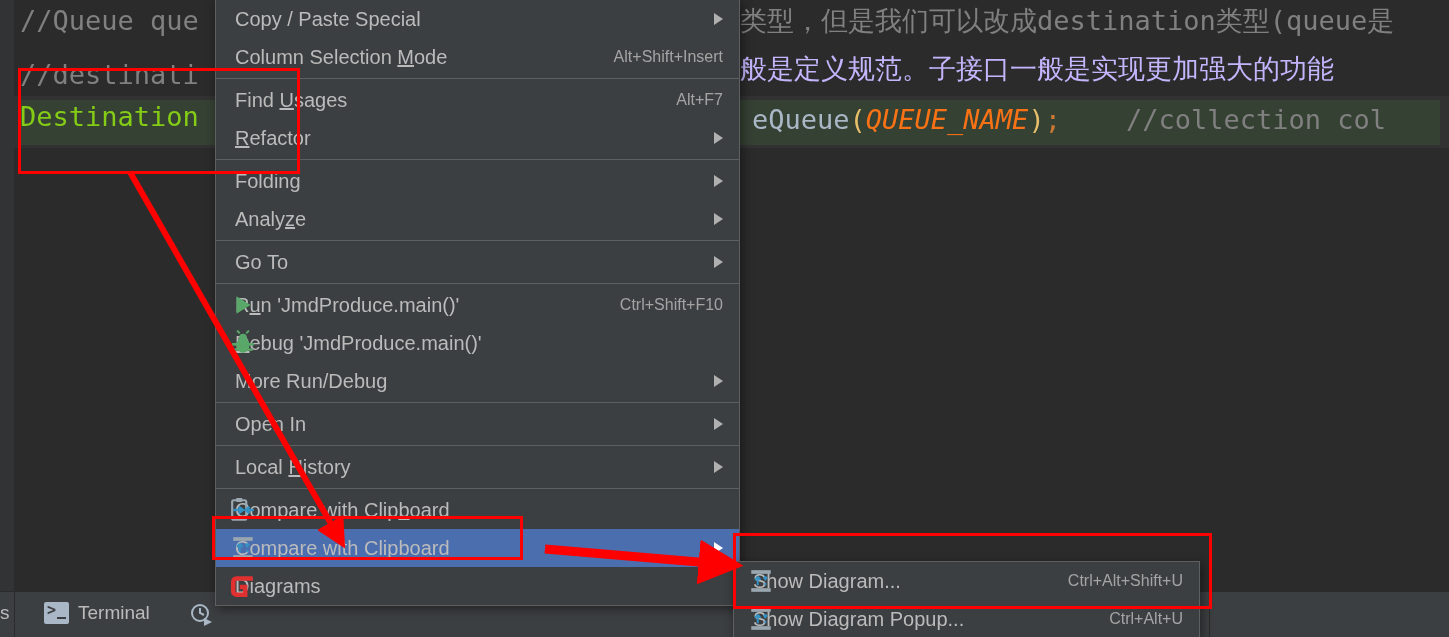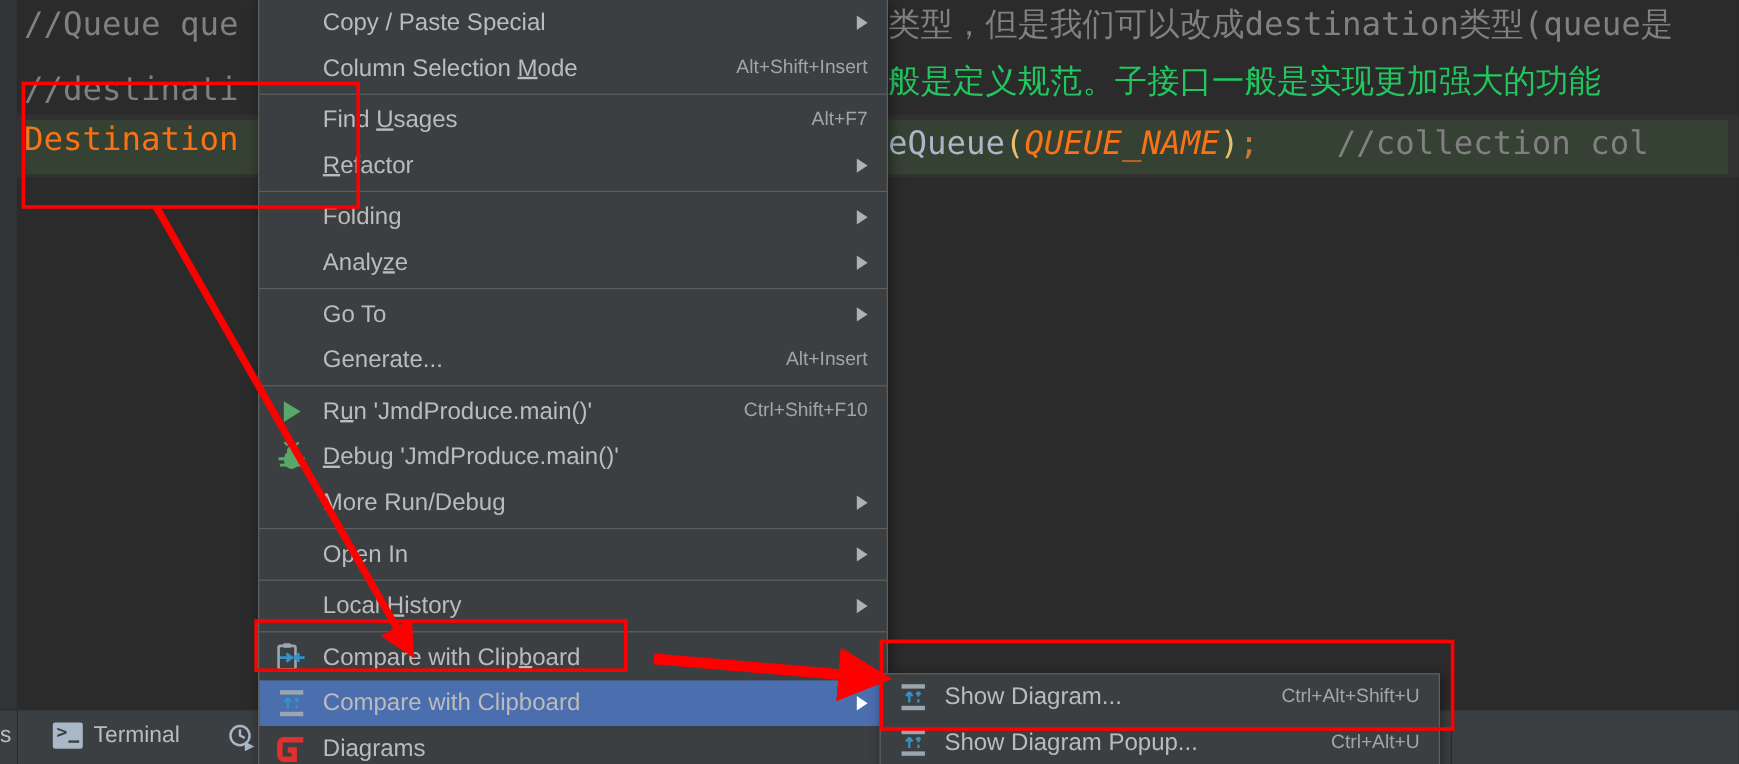--- a/index.html
+++ b/index.html
@@ -15,39 +15,39 @@
   .editor { position: absolute; inset: 0; background: #2b2b2b; }
   .gutter { position: absolute; left: 0; top: 0; width: 14px; height: 591px; background: #313335; }
   .code-line {
     position: absolute; left: 20px;
     font-family: "DejaVu Sans Mono", monospace;
     font-size: 27px; line-height: 48px; white-space: pre;
     color: #808080; letter-spacing: 0px;
   }
   .code-line.l1 { top: -3px; }
   .code-line.l2 { top: 51px; }
-  .code-line.l3 { top: 93px; color: #f97316; }
+  .code-line.l3 { top: 93px; color: #84cc16; }
   .hl-line {
     position: absolute; left: 20px; top: 100px; width: 1420px; height: 45px;
     background: #354133;
   }
   .cur-line {
     position: absolute; left: 14px; top: 96px; width: 1435px; height: 52px;
     background: #323232;
   }
   .rcode {
     position: absolute;
     font-family: "DejaVu Sans Mono", monospace;
     font-size: 27px; line-height: 48px; white-space: pre;
   }
   .rcode.r1 { left: 740px; top: -3px; color: #808080; }
-  .rcode.r2 { left: 740px; top: 45px; color: #22c55e; }
+  .rcode.r2 { left: 740px; top: 45px; color: #c4b5fd; }
   .rcode.r3 { left: 740px; top: 96px; }
   .cm { color: #808080; }
-  .tk-ident { color: #a9b7c6; }
+  .tk-ident { color: #a9b7c6; margin-left: 12px; }
   .tk-paren { color: #e8bf6a; }
   .tk-const { color: #f97316; font-style: italic; }
   .tk-semi { color: #cc7832; }
 
   
   .statusbar {
     position: absolute; left: 0; top: 591px; width: 1449px; height: 46px;
     background: #3c3f41; border-top: 1px solid #2b2b2b;
   }
   .sb-item { position: absolute; display: flex; align-items: center; gap: 9px; color: #bbbbbb; font-size: 19px; }
@@ -68,21 +68,21 @@
   }
 
   
   .menu {
     position: absolute; left: 215px; top: -1px; width: 525px;
     background: #3c3f41; border: 1px solid #5e6060;
     box-shadow: 2px 3px 10px rgba(0,0,0,.45);
   }
   .mi {
     position: relative; height: 38px; display: flex; align-items: center;
-    color: #bbbbbb; font-size: 20px; padding-left: 53px; cursor: default;
+    color: #bbbbbb; font-size: 20px; padding-left: 19px; cursor: default;
   }
   .mi.sel { background: #4b6eaf; }
   .mi .label { flex: 1; white-space: nowrap; }
   .mi .accel { color: #a4a4a4; font-size: 16px; padding-right: 16px; white-space: nowrap; }
   .mi .arrow {
     width: 0; height: 0; margin-right: 16px;
     border-left: 9px solid #b0b0b0; border-top: 6px solid transparent; border-bottom: 6px solid transparent;
   }
   .mi.sel .arrow { border-left-color: #ffffff; }
   .mi .mi-icon { position: absolute; left: 14px; top: 50%; transform: translateY(-50%); width: 26px; height: 26px; }
@@ -177,24 +177,20 @@
       <span class="arrow"></span>
     </div>
 
     <div class="msep"></div>
 
     <div class="mi">
       <span class="label">Go To</span>
       <span class="arrow"></span>
     </div>
 
-    <div class="mi">
-      <span class="label">Generate...</span>
-      <span class="accel">Alt+Insert</span>
-    </div>
 
     <div class="msep"></div>
 
     <div class="mi">
       <svg class="mi-icon" viewBox="0 0 24 24">
         <path d="M6 4 L19 12 L6 20 Z" fill="#59a869"></path>
       </svg>
       <span class="label">R<span class="u">u</span>n 'JmdProduce.main()'</span>
       <span class="accel">Ctrl+Shift+F10</span>
     </div>

